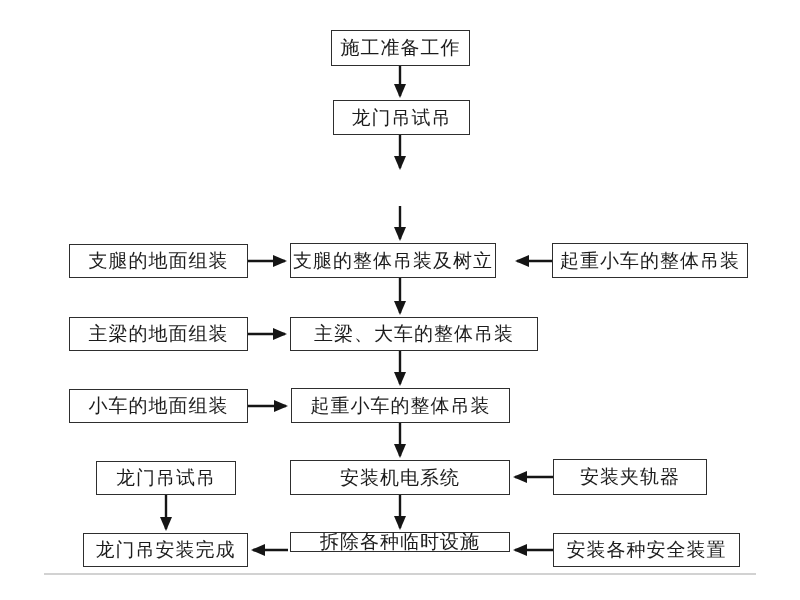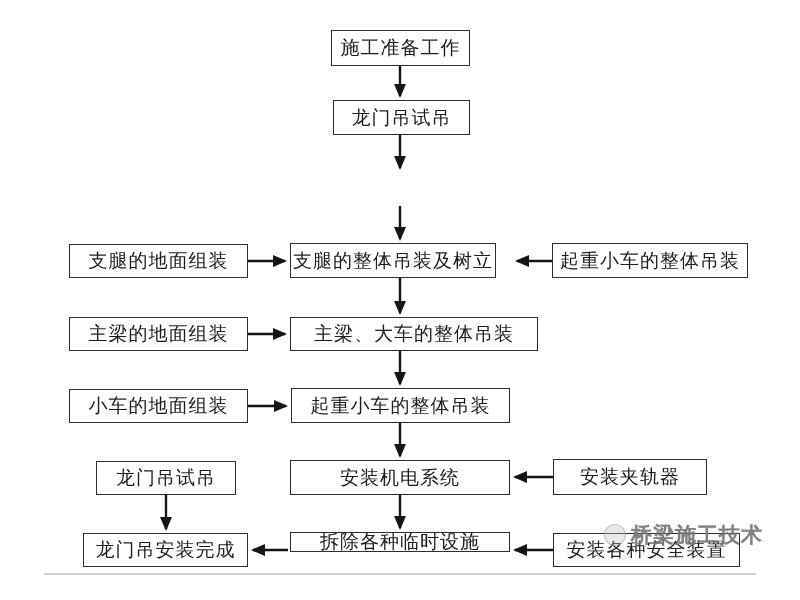--- a/index.html
+++ b/index.html
@@ -119,20 +119,16 @@
   <div class="node n-beam-hoist">主梁、大车的整体吊装</div>
   <div class="node n-trolley-ground">小车的地面组装</div>
   <div class="node n-trolley-hoist">起重小车的整体吊装</div>
   <div class="node n-test-lift">龙门吊试吊</div>
   <div class="node n-electromech">安装机电系统</div>
   <div class="node n-rail-clamp">安装夹轨器</div>
   <div class="node n-complete">龙门吊安装完成</div>
   <div class="node n-remove-temp">拆除各种临时设施</div>
   <div class="node n-safety">安装各种安全装置</div>
 
-  <div id="watermark">
-    <span class="wm-logo"></span>
-    <span class="wm-text">桥梁施工技术</span>
-  </div>
 
   <div id="separator"></div>
 
 </div>
 
 </body></html>

